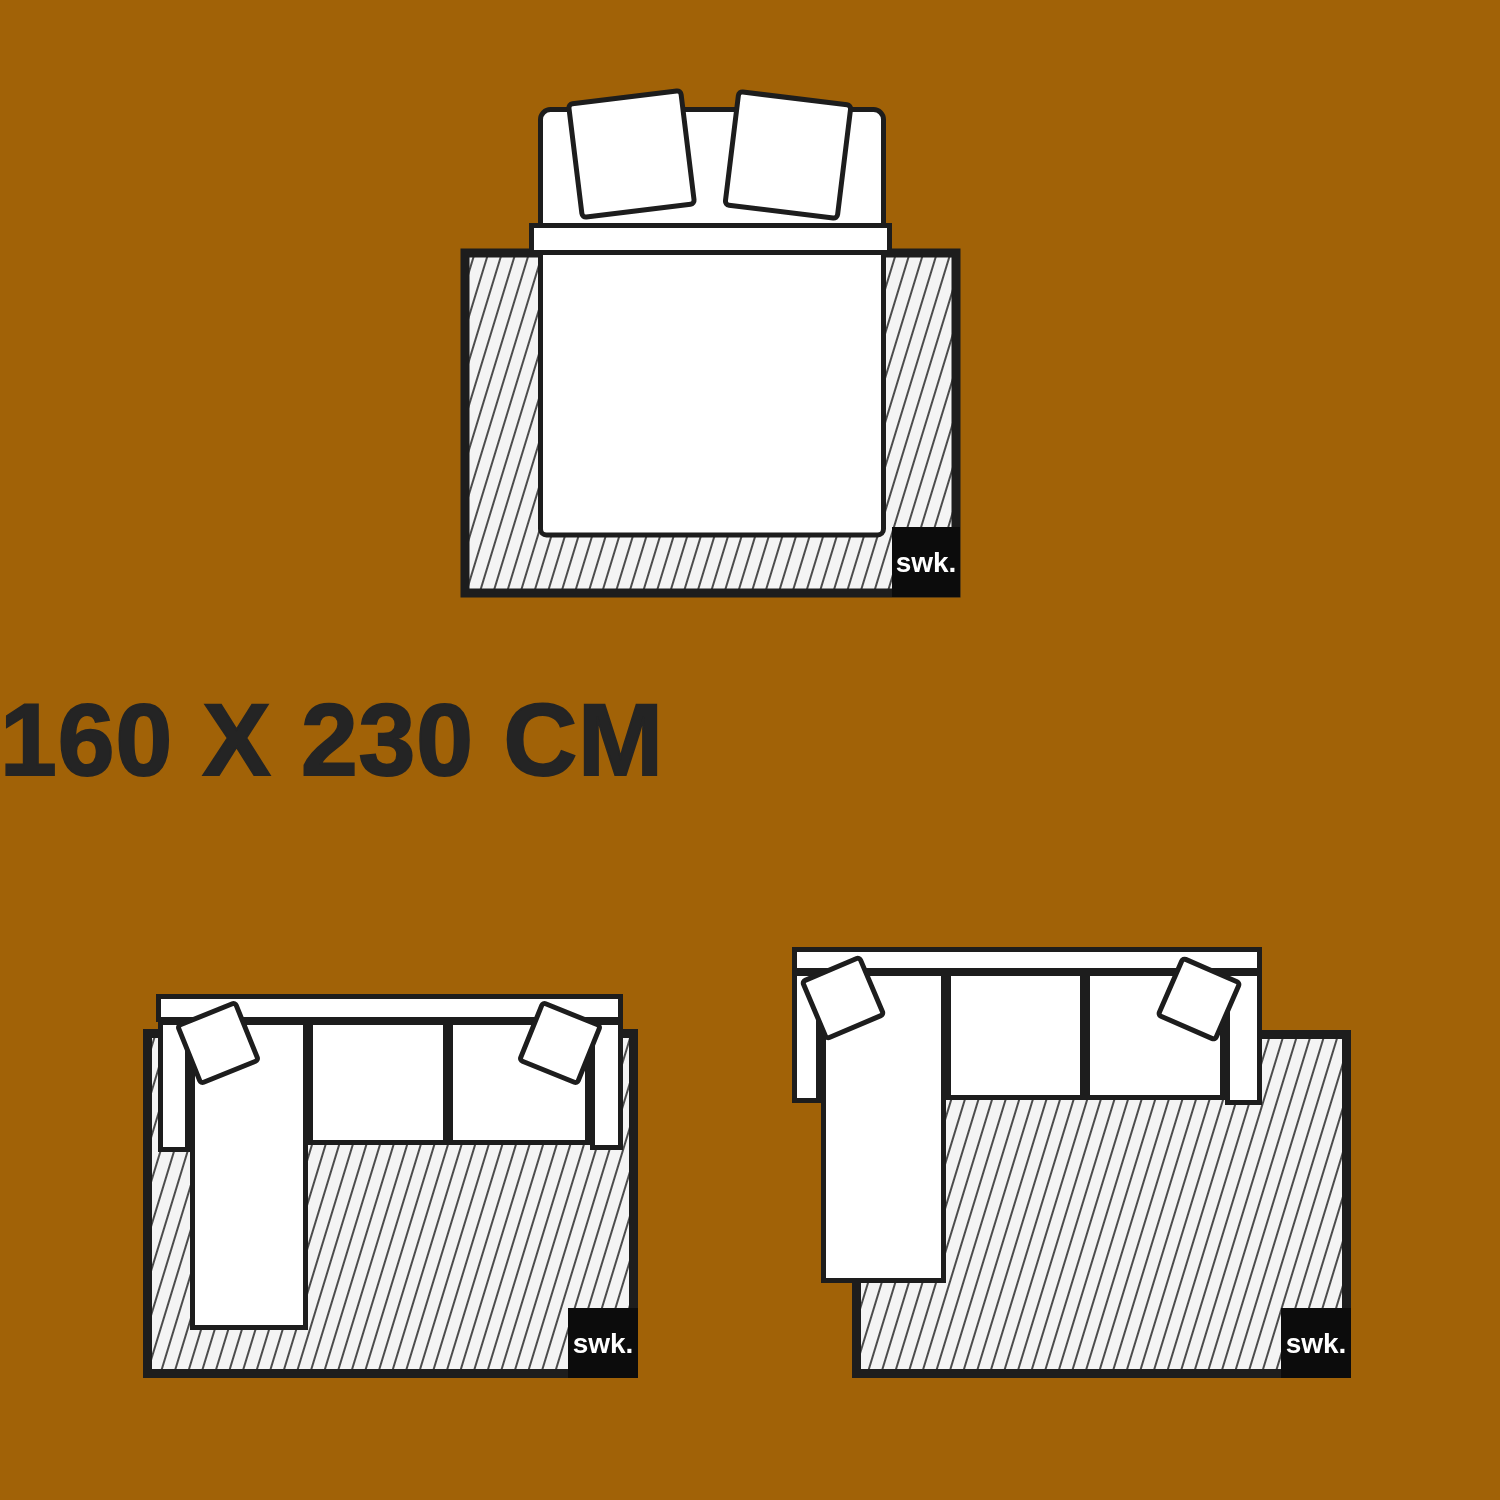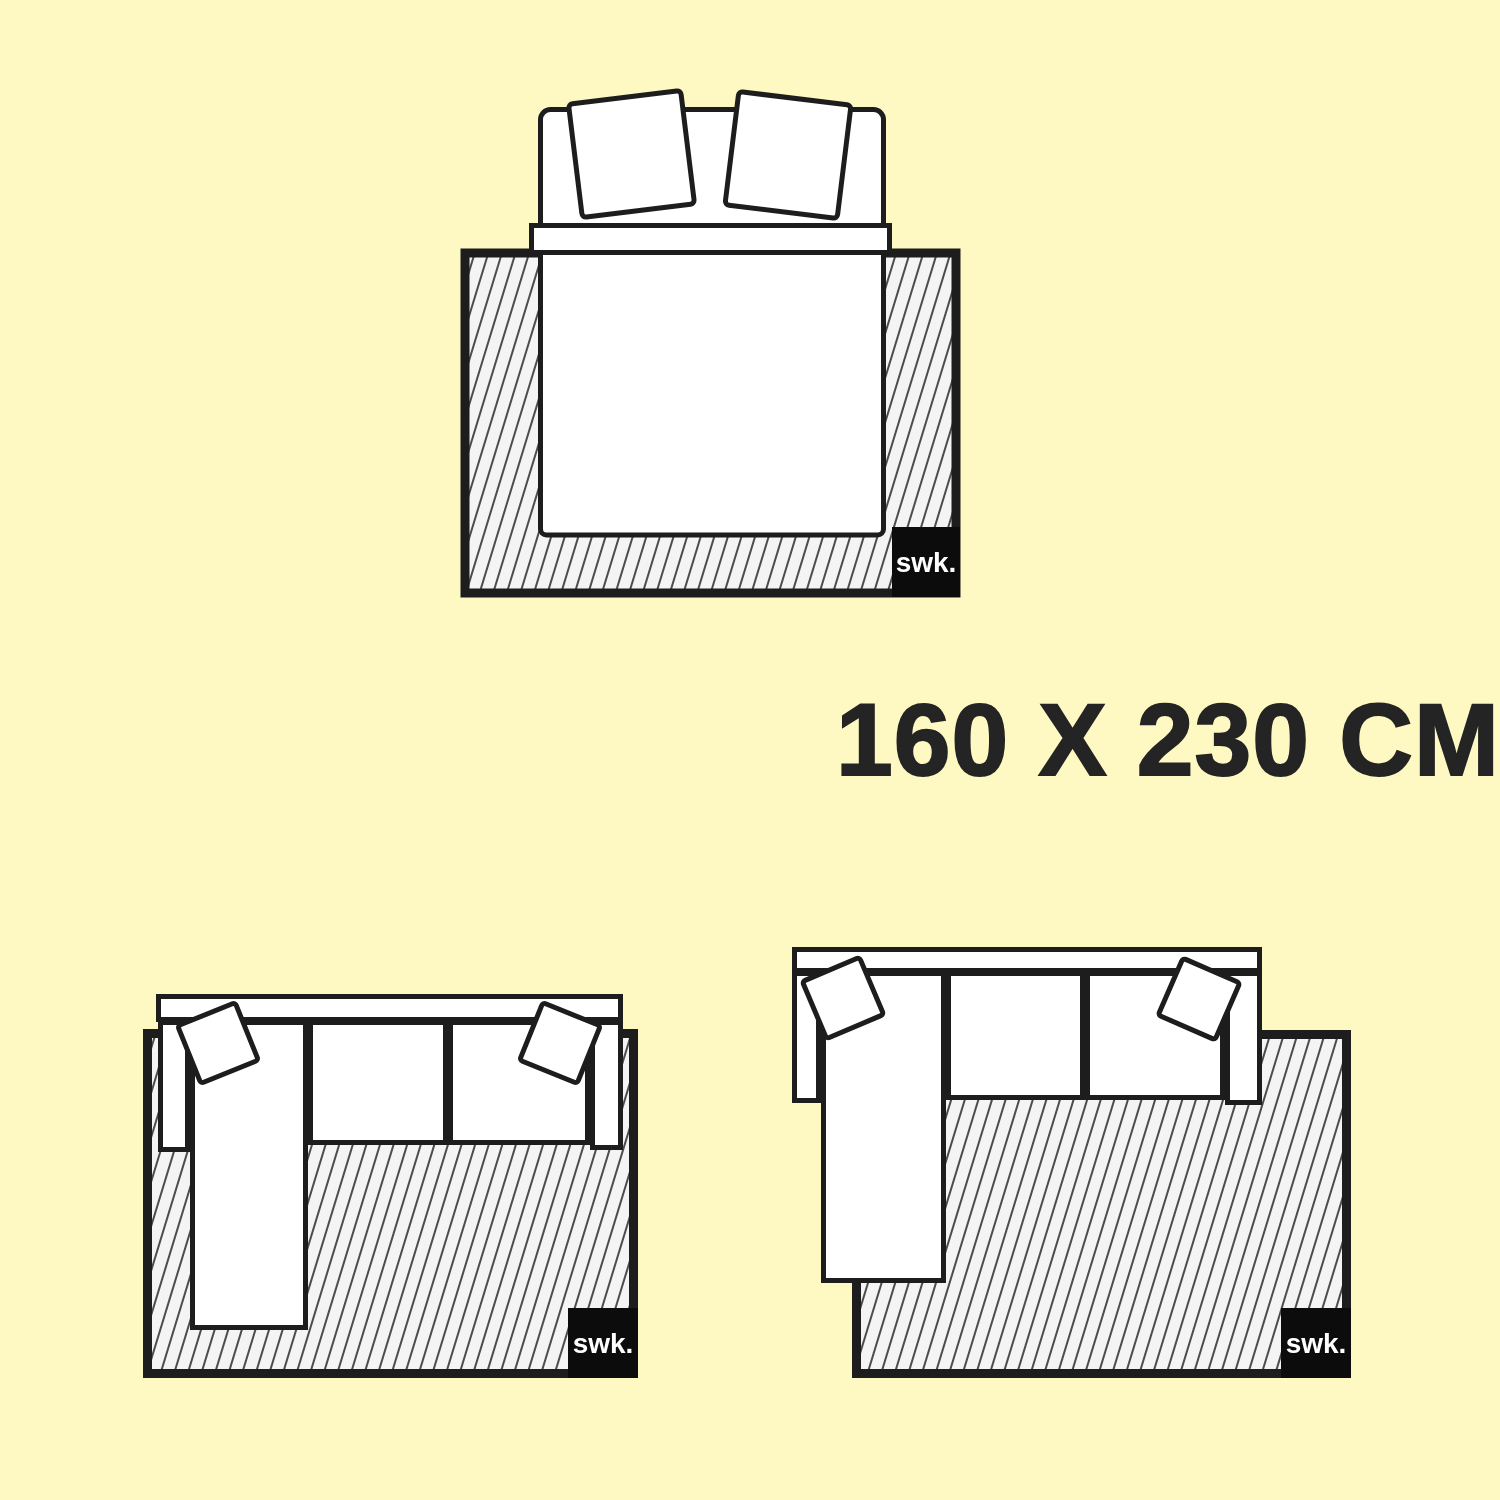--- a/index.html
+++ b/index.html
@@ -1,32 +1,32 @@
 <!DOCTYPE html>
 <html><head>
 <meta charset="utf-8">
 <style>
   html, body { margin: 0; padding: 0; }
   #canvas {
     position: relative;
     width: 1500px;
     height: 1500px;
-    background: #fef9c3;
+    background: #a16207;
     overflow: hidden;
     font-family: "Liberation Sans", sans-serif;
   }
   .illus { position: absolute; display: block; }
   #bed-illustration   { left: 455px; top: 85px;  width: 510px; height: 520px; }
   #sofa-illustration-left  { left: 133px; top: 964px; width: 520px; height: 420px; }
   #sofa-illustration-right { left: 780px; top: 938px; width: 580px; height: 445px; }
   #size-title {
     position: absolute;
     left: 0; right: 0;
     top: 689px;
-    text-align: right;
+    text-align: left;
     font-size: 102px;
     line-height: 1;
     font-weight: bold;
     letter-spacing: 1px;
     color: #242424;
     -webkit-text-stroke: 2px #242424;
     white-space: nowrap;
   }
   .furn   { fill: #ffffff; stroke: #1d1d1d; stroke-width: 5; }
   .rug    { stroke: #1d1d1d; stroke-width: 9; }

